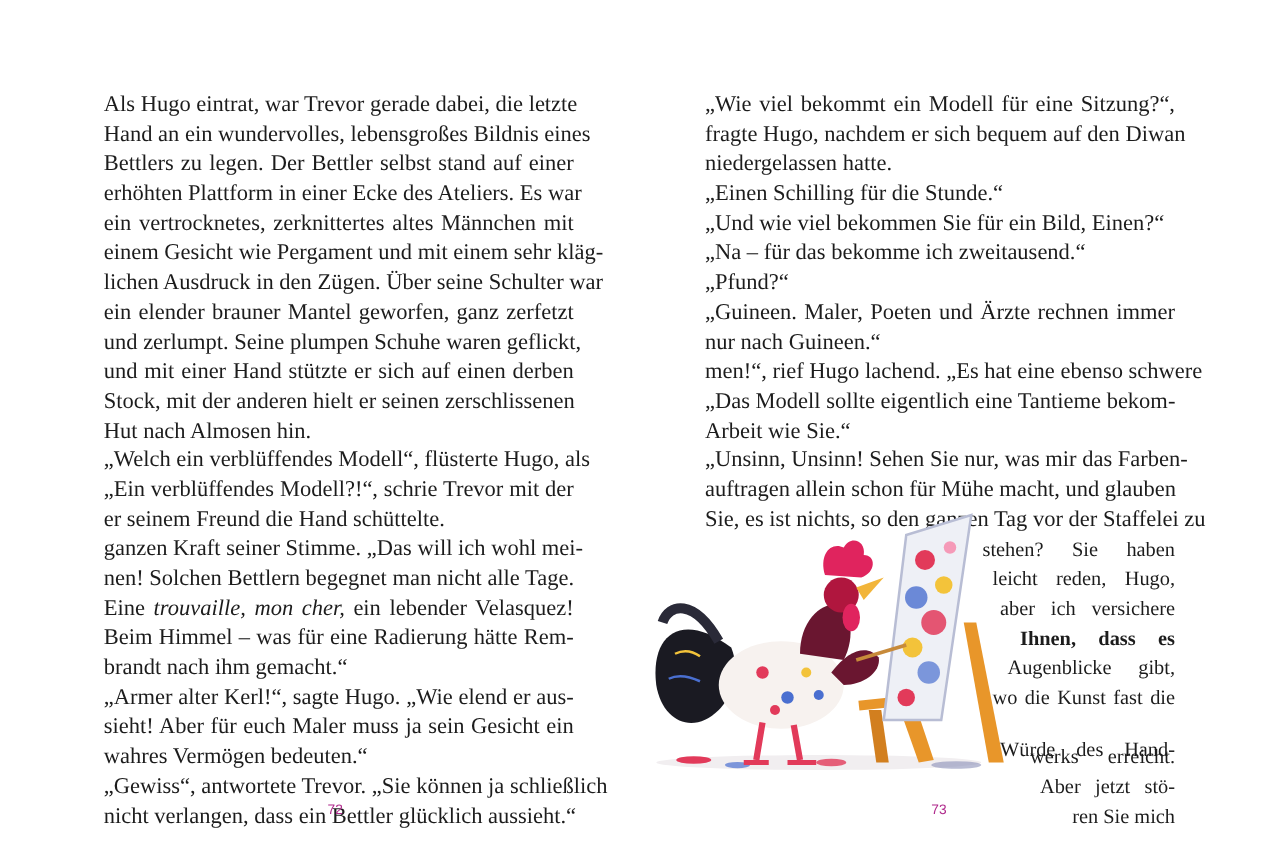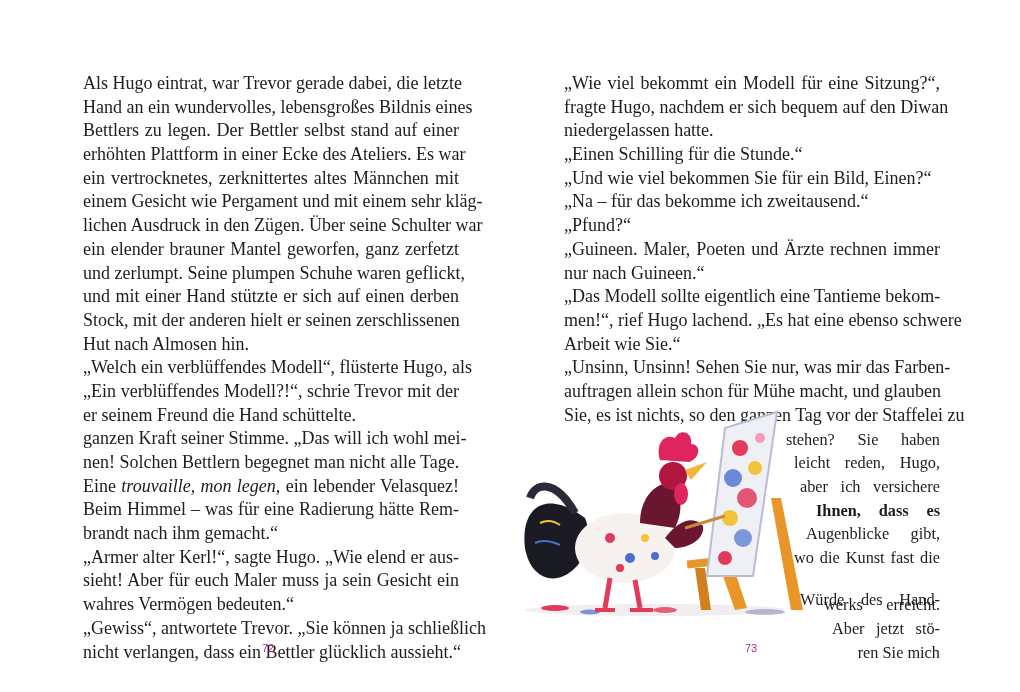--- a/index.html
+++ b/index.html
@@ -57,43 +57,43 @@
       <div class="line">ein elender brauner Mantel geworfen, ganz zerfetzt</div>
       <div class="line">und zerlumpt. Seine plumpen Schuhe waren geflickt,</div>
       <div class="line">und mit einer Hand stützte er sich auf einen derben</div>
       <div class="line">Stock, mit der anderen hielt er seinen zerschlissenen</div>
       <div class="line last">Hut nach Almosen hin.</div>
       <div class="line">„Welch ein verblüffendes Modell“, flüsterte Hugo, als</div>
       <div class="line">„Ein verblüffendes Modell?!“, schrie Trevor mit der</div>
       <div class="line last">er seinem Freund die Hand schüttelte.</div>
       <div class="line">ganzen Kraft seiner Stimme. „Das will ich wohl mei-</div>
       <div class="line">nen! Solchen Bettlern begegnet man nicht alle Tage.</div>
-      <div class="line">Eine <em>trouvaille, mon legen,</em> ein lebender Velasquez!</div>
+      <div class="line">Eine <em>trouvaille, mon cher,</em> ein lebender Velasquez!</div>
       <div class="line">Beim Himmel – was für eine Radierung hätte Rem-</div>
       <div class="line last">brandt nach ihm gemacht.“</div>
       <div class="line">„Armer alter Kerl!“, sagte Hugo. „Wie elend er aus-</div>
       <div class="line">sieht! Aber für euch Maler muss ja sein Gesicht ein</div>
       <div class="line last">wahres Vermögen bedeuten.“</div>
       <div class="line">„Gewiss“, antwortete Trevor. „Sie können ja schließlich</div>
       <div class="line last">nicht verlangen, dass ein Bettler glücklich aussieht.“</div>
     </div>
   <div class="pagenum" style="left:262px;">72</div>
 
   <div class="page right" id="rightPage">
       <div class="line">„Wie viel bekommt ein Modell für eine Sitzung?“,</div>
       <div class="line">fragte Hugo, nachdem er sich bequem auf den Diwan</div>
       <div class="line last">niedergelassen hatte.</div>
       <div class="line last">„Einen Schilling für die Stunde.“</div>
       <div class="line last">„Und wie viel bekommen Sie für ein Bild, Einen?“</div>
       <div class="line last">„Na – für das bekomme ich zweitausend.“</div>
       <div class="line last">„Pfund?“</div>
       <div class="line">„Guineen. Maler, Poeten und Ärzte rechnen immer</div>
       <div class="line last">nur nach Guineen.“</div>
+      <div class="line">men!“, rief Hugo lachend. „Es hat eine ebenso schwere</div>
       <div class="line">„Das Modell sollte eigentlich eine Tantieme bekom-</div>
-      <div class="line">men!“, rief Hugo lachend. „Es hat eine ebenso schwere</div>
       <div class="line last">Arbeit wie Sie.“</div>
       <div class="line">„Unsinn, Unsinn! Sehen Sie nur, was mir das Farben-</div>
       <div class="line">auftragen allein schon für Mühe macht, und glauben</div>
       <div class="line">Sie, es ist nichts, so den ganzen Tag vor der Staffelei zu</div>
     </div>
   <div id="rightWrap" style="position:absolute; left:564px; top:0; width:376px; height:631px;">
       <div class="wrapline" style="top: 427.5px; width: 154px;">stehen? Sie haben</div>
       <div class="wrapline" style="top: 451.2px; width: 146px;">leicht reden, Hugo,</div>
       <div class="wrapline" style="top: 474.9px; width: 140px;">aber ich versichere</div>
       <div class="wrapline" style="top: 498.6px; width: 124px; font-weight: bold;">Ihnen, dass es</div>

